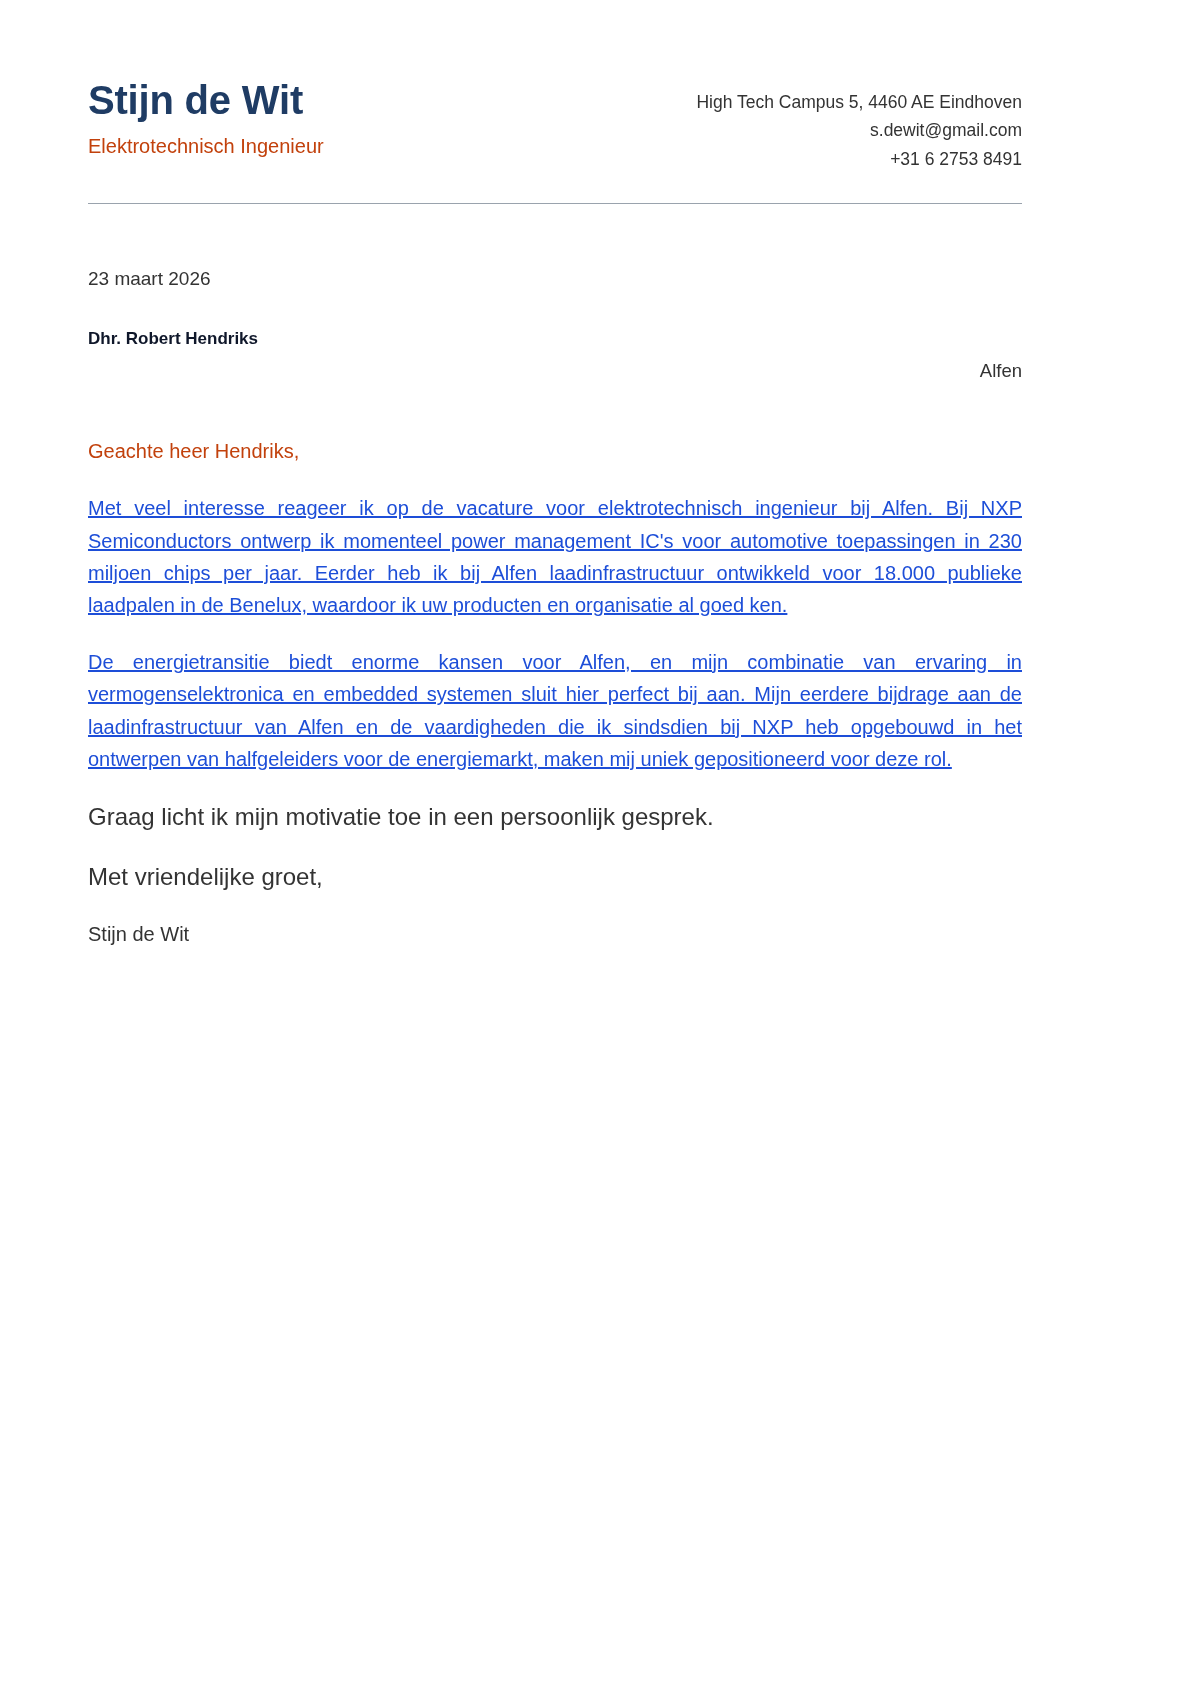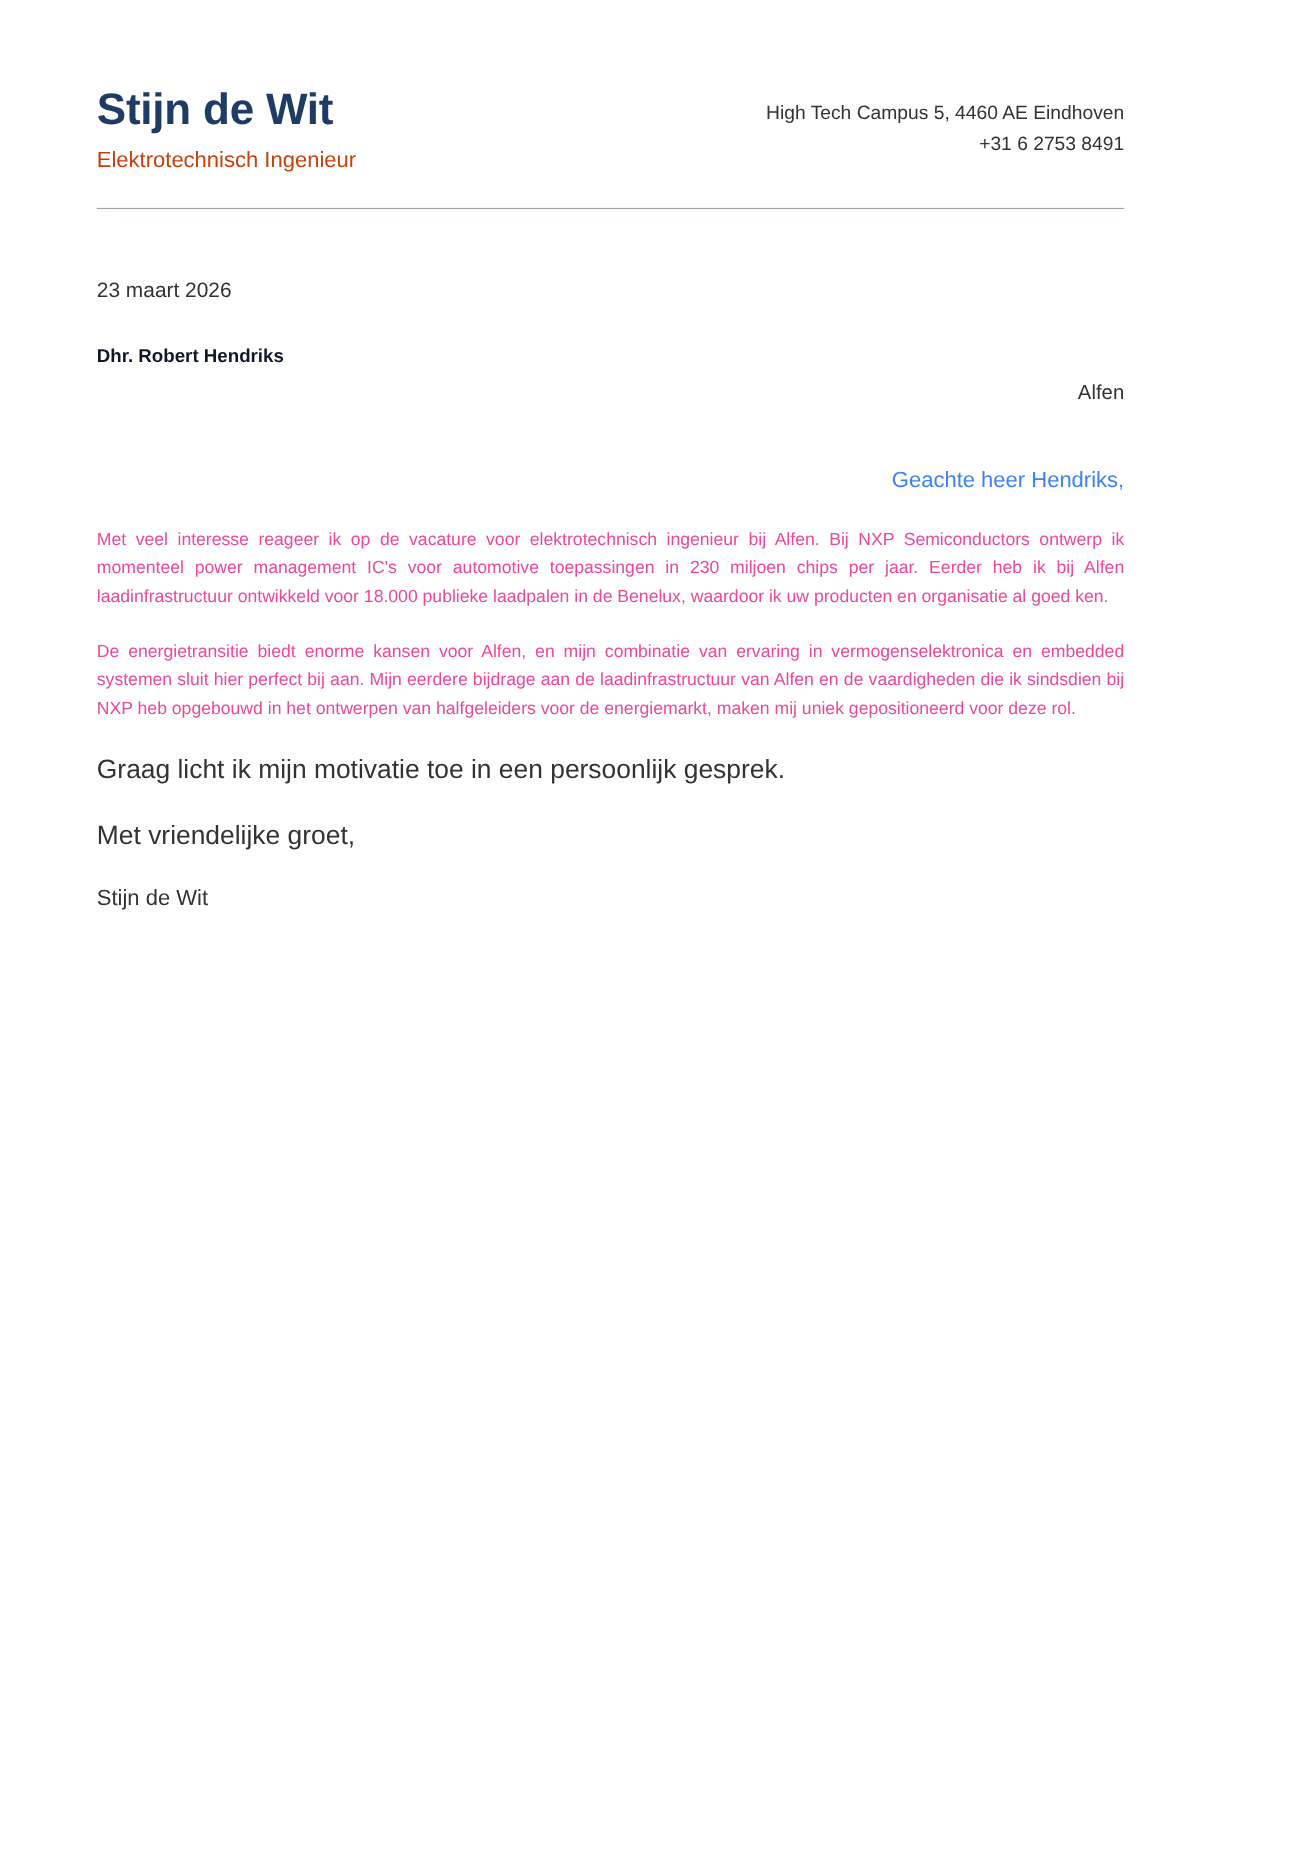--- a/index.html
+++ b/index.html
@@ -93,31 +93,31 @@
     text-align: right;
   }
 
   
   .letter-body {
     margin-top: 52px;
   }
   .salutation {
     font-size: 20px;
     line-height: 1.5;
-    color: #3b82f6;
+    color: #c2410c;
     margin: 0 0 26px 0;
-    text-align: right;
   }
   .body-paragraph {
-    font-size: 16px;
+    font-size: 20px;
     line-height: 1.62;
-    color: #ec4899;
+    color: #1d4ed8;
     margin: 0 0 24px 0;
     text-align: justify;
     text-justify: inter-word;
+    text-decoration: underline;
   }
   .closing-line {
     font-size: 24px;
     line-height: 1.5;
     color: #333333;
     margin: 0 0 24px 0;
   }
   .signature-name {
     font-size: 20px;
     line-height: 1.5;
@@ -132,20 +132,21 @@
   <div class="sheet">
 
     <div class="letter-header">
       <div class="identity">
         <h1 class="full-name">Stijn de Wit</h1>
         <div class="job-title">Elektrotechnisch Ingenieur</div>
       </div>
 
       <div class="contact-block">
         <div class="contact-line">High Tech Campus 5, 4460 AE Eindhoven</div>
+        <div class="contact-line">s.dewit@gmail.com</div>
         <div class="contact-line">+31 6 2753 8491</div>
       </div>
     </div>
 
     <div class="header-rule"></div>
 
     <div class="meta-block">
       <div class="letter-date">23 maart 2026</div>
       <div class="recipient-name">Dhr. Robert Hendriks</div>
       <div class="recipient-company">Alfen</div>

